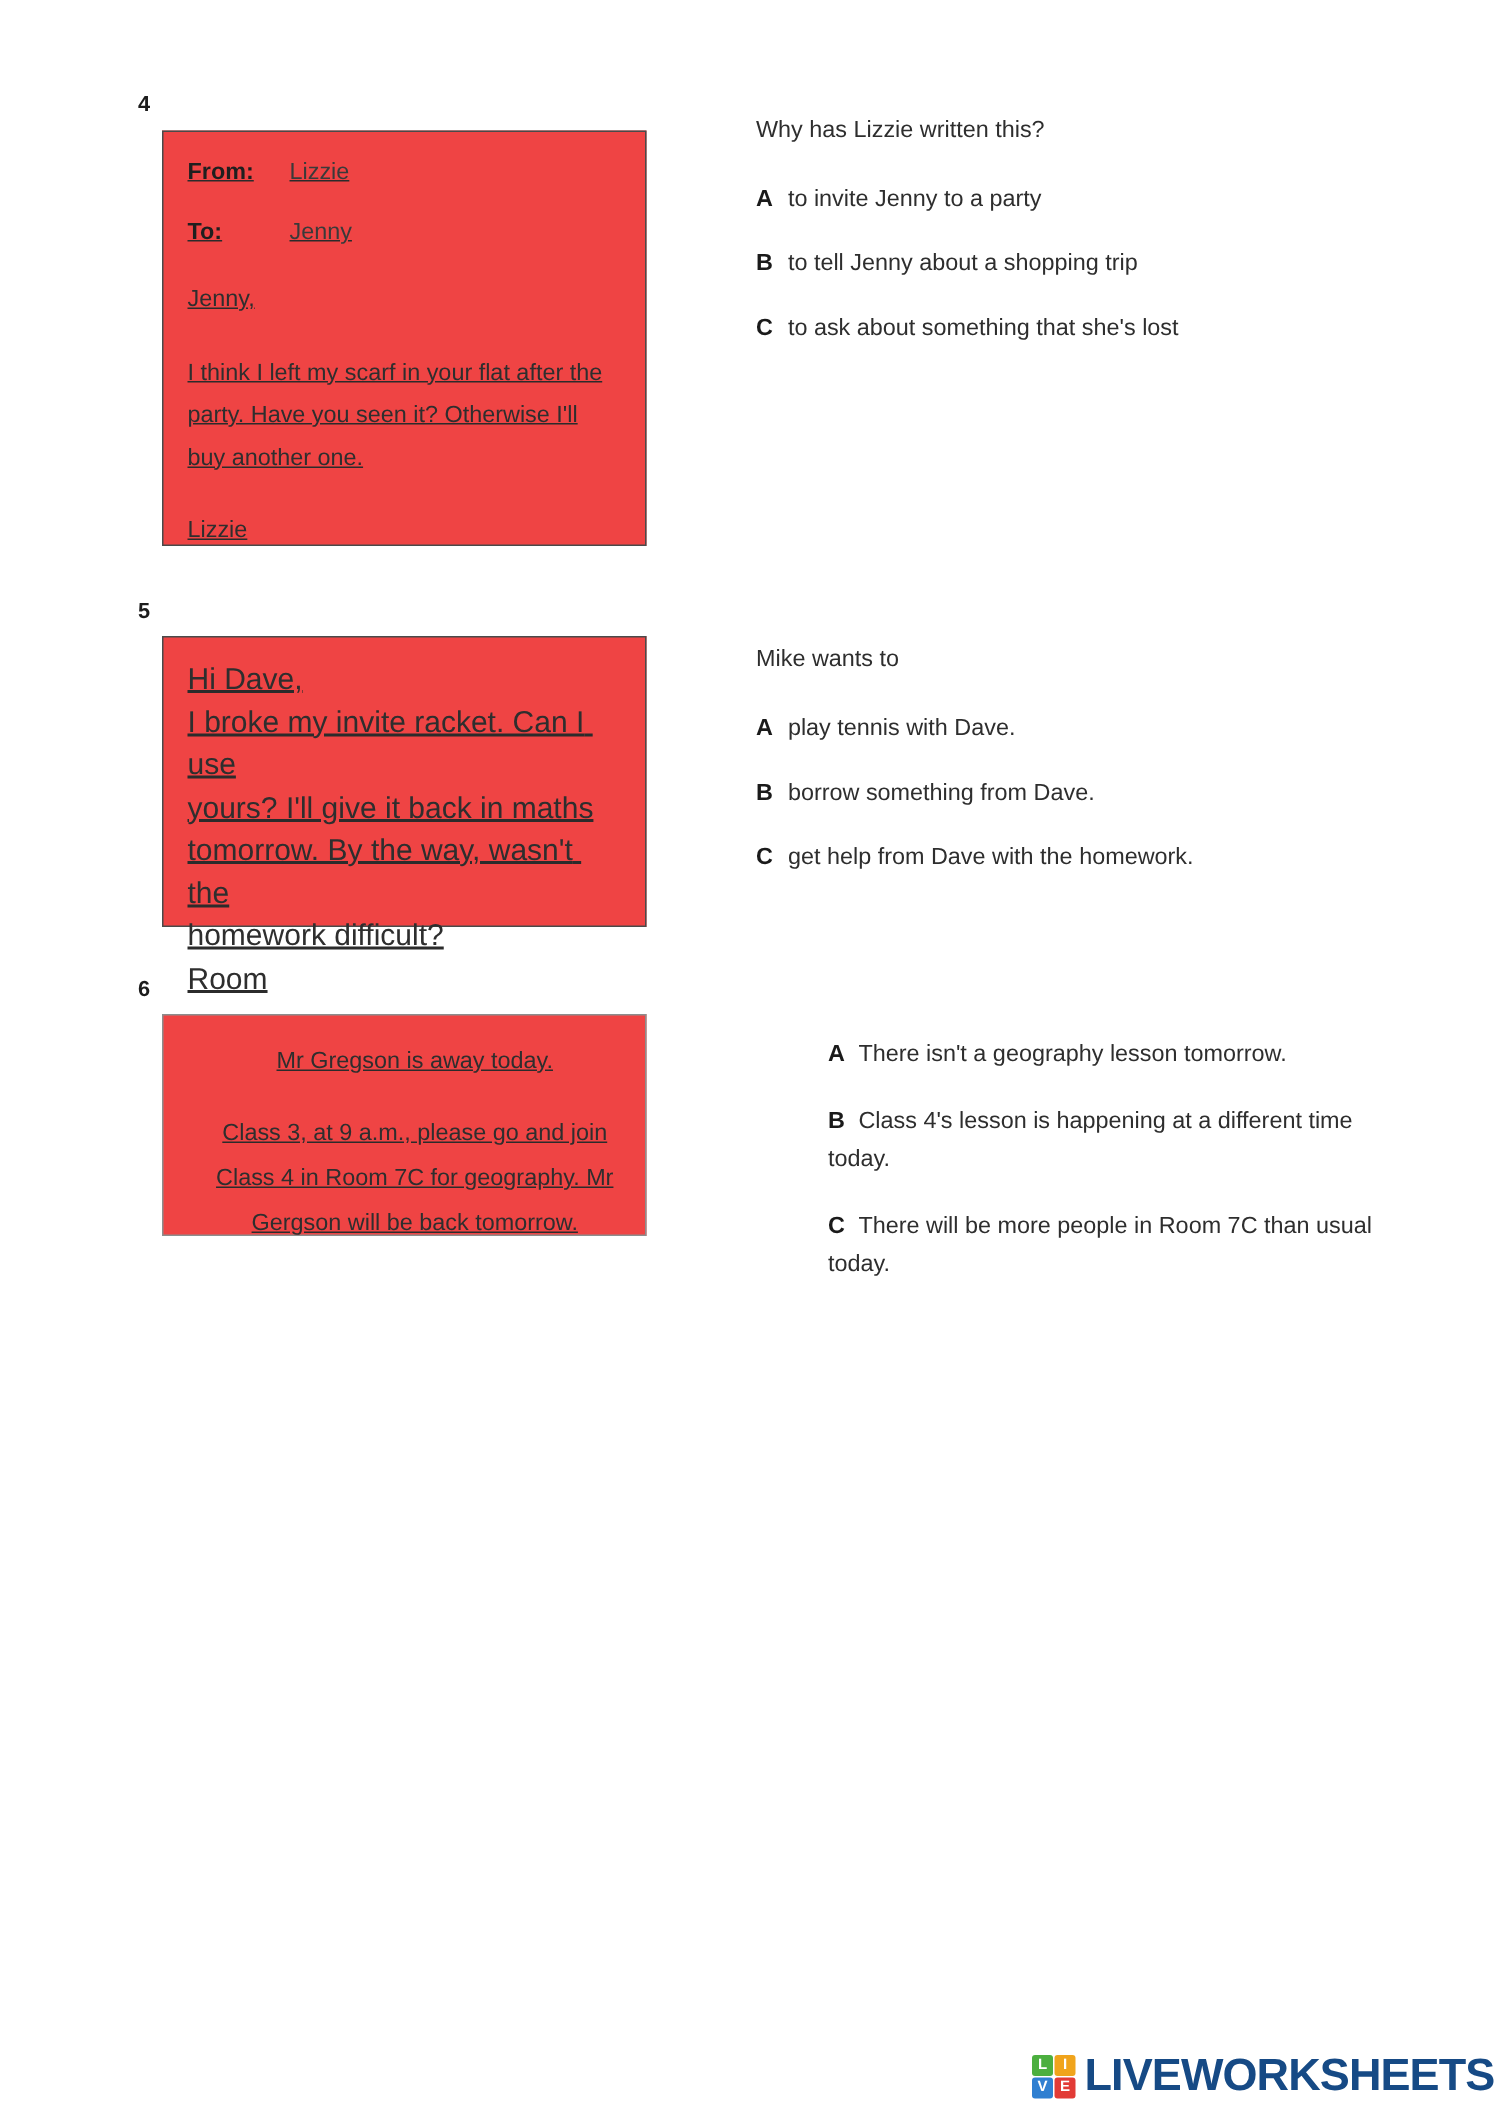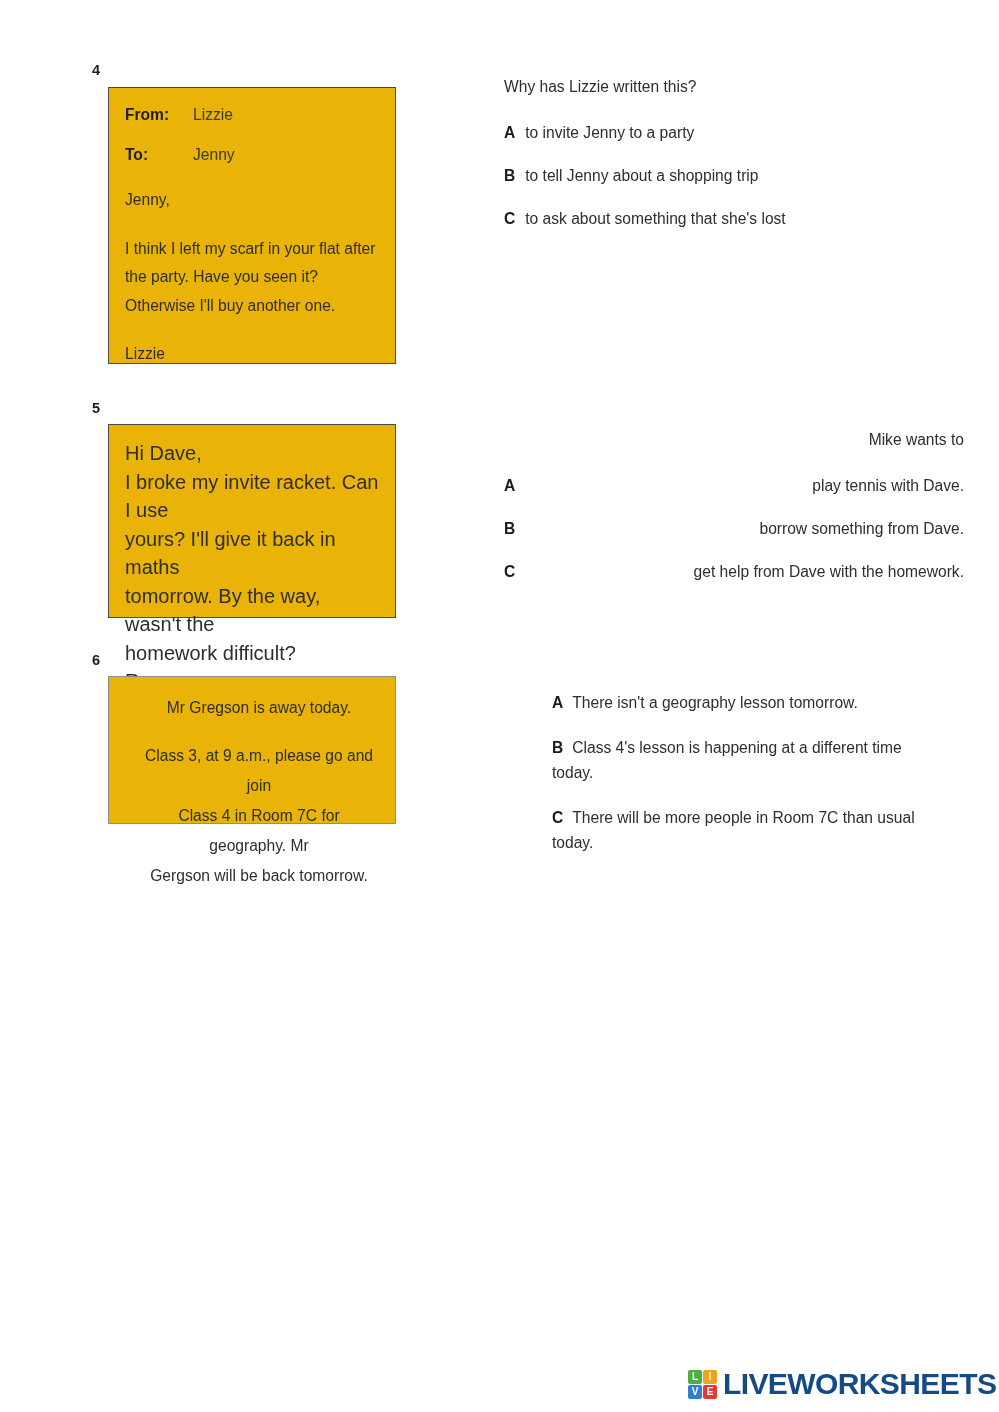--- a/index.html
+++ b/index.html
@@ -33,23 +33,24 @@
     font-weight: bold;
     font-size: 14.5px;
     color: #1c1c1c;
     letter-spacing: 0.2px;
   }
 
   
   .stim-box {
     position: absolute;
     left: 108px;
-    width: 288px;
+    width: 323px;
     box-sizing: border-box;
-    background: #eab308;
+    background: #ef4444;
+    text-decoration: underline;
   }
   .stim-box.dark {
     border: 1.4px solid #4a4a4a;
   }
   .stim-box.light {
     border: 1.4px solid #8d8d8d;
     padding-left: 14px;
   }
   .stim-inner {
     padding: 18px 16px 16px 16px;
@@ -222,21 +223,21 @@
       <div class="stim-inner" style="padding:14px 16px;">
         <div class="stim-line">Hi Dave,</div>
         <div class="stim-line">I broke my invite racket. Can I use</div>
         <div class="stim-line">yours? I'll give it back in maths</div>
         <div class="stim-line">tomorrow. By the way, wasn't the</div>
         <div class="stim-line">homework difficult?</div>
         <div class="stim-line">Room</div>
       </div>
     </div>
 
-    <div class="qcol" style="top:428px;text-align:right;">
+    <div class="qcol" style="top:428px;">
       <div class="stem">Mike wants to</div>
       <div class="option">
         <span class="opt-letter">A</span>
         <span class="opt-text">play tennis with Dave.</span>
       </div>
       <div class="option">
         <span class="opt-letter">B</span>
         <span class="opt-text">borrow something from Dave.</span>
       </div>
       <div class="option">

